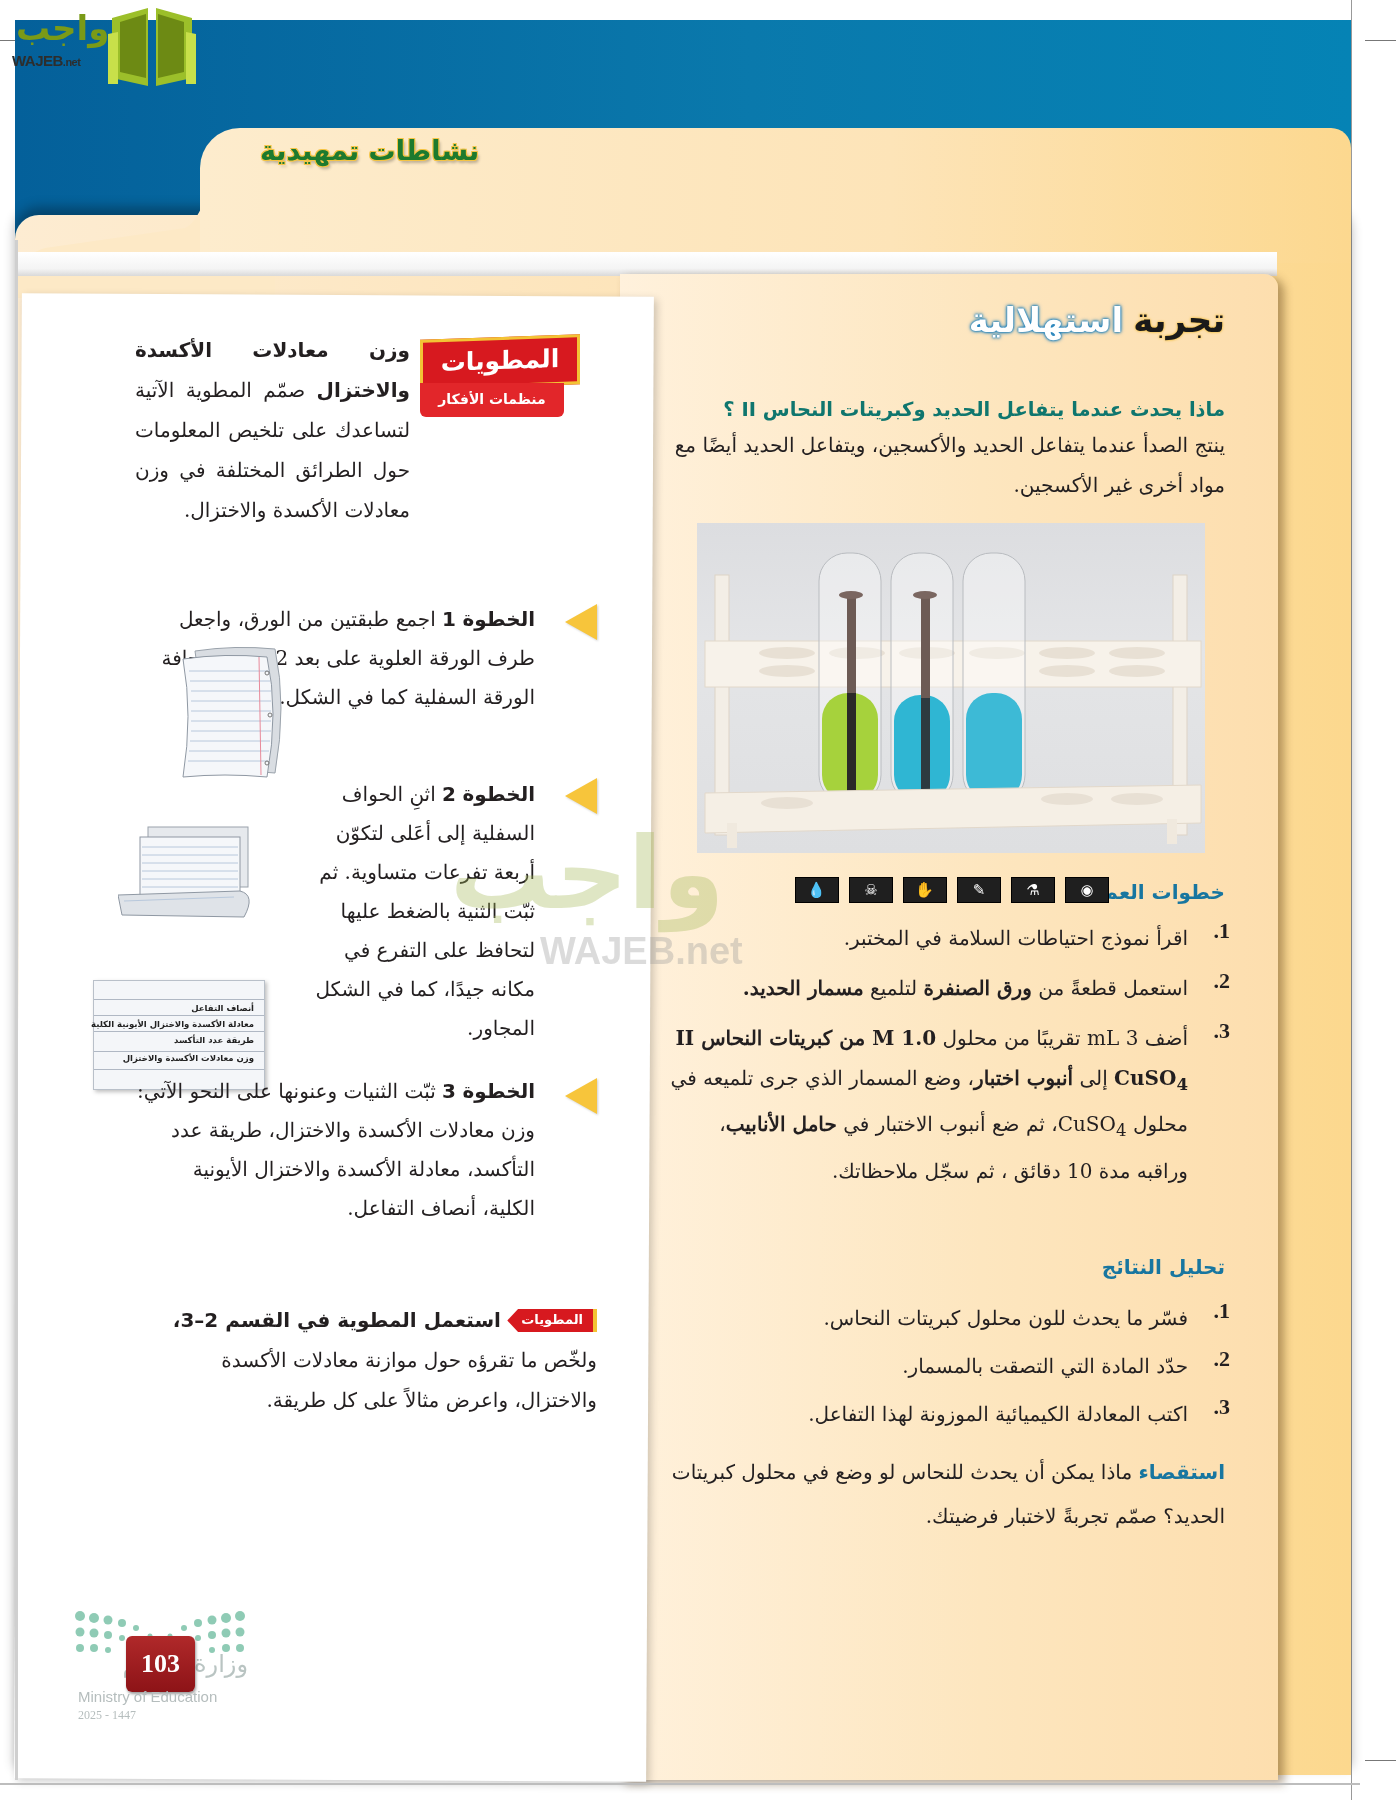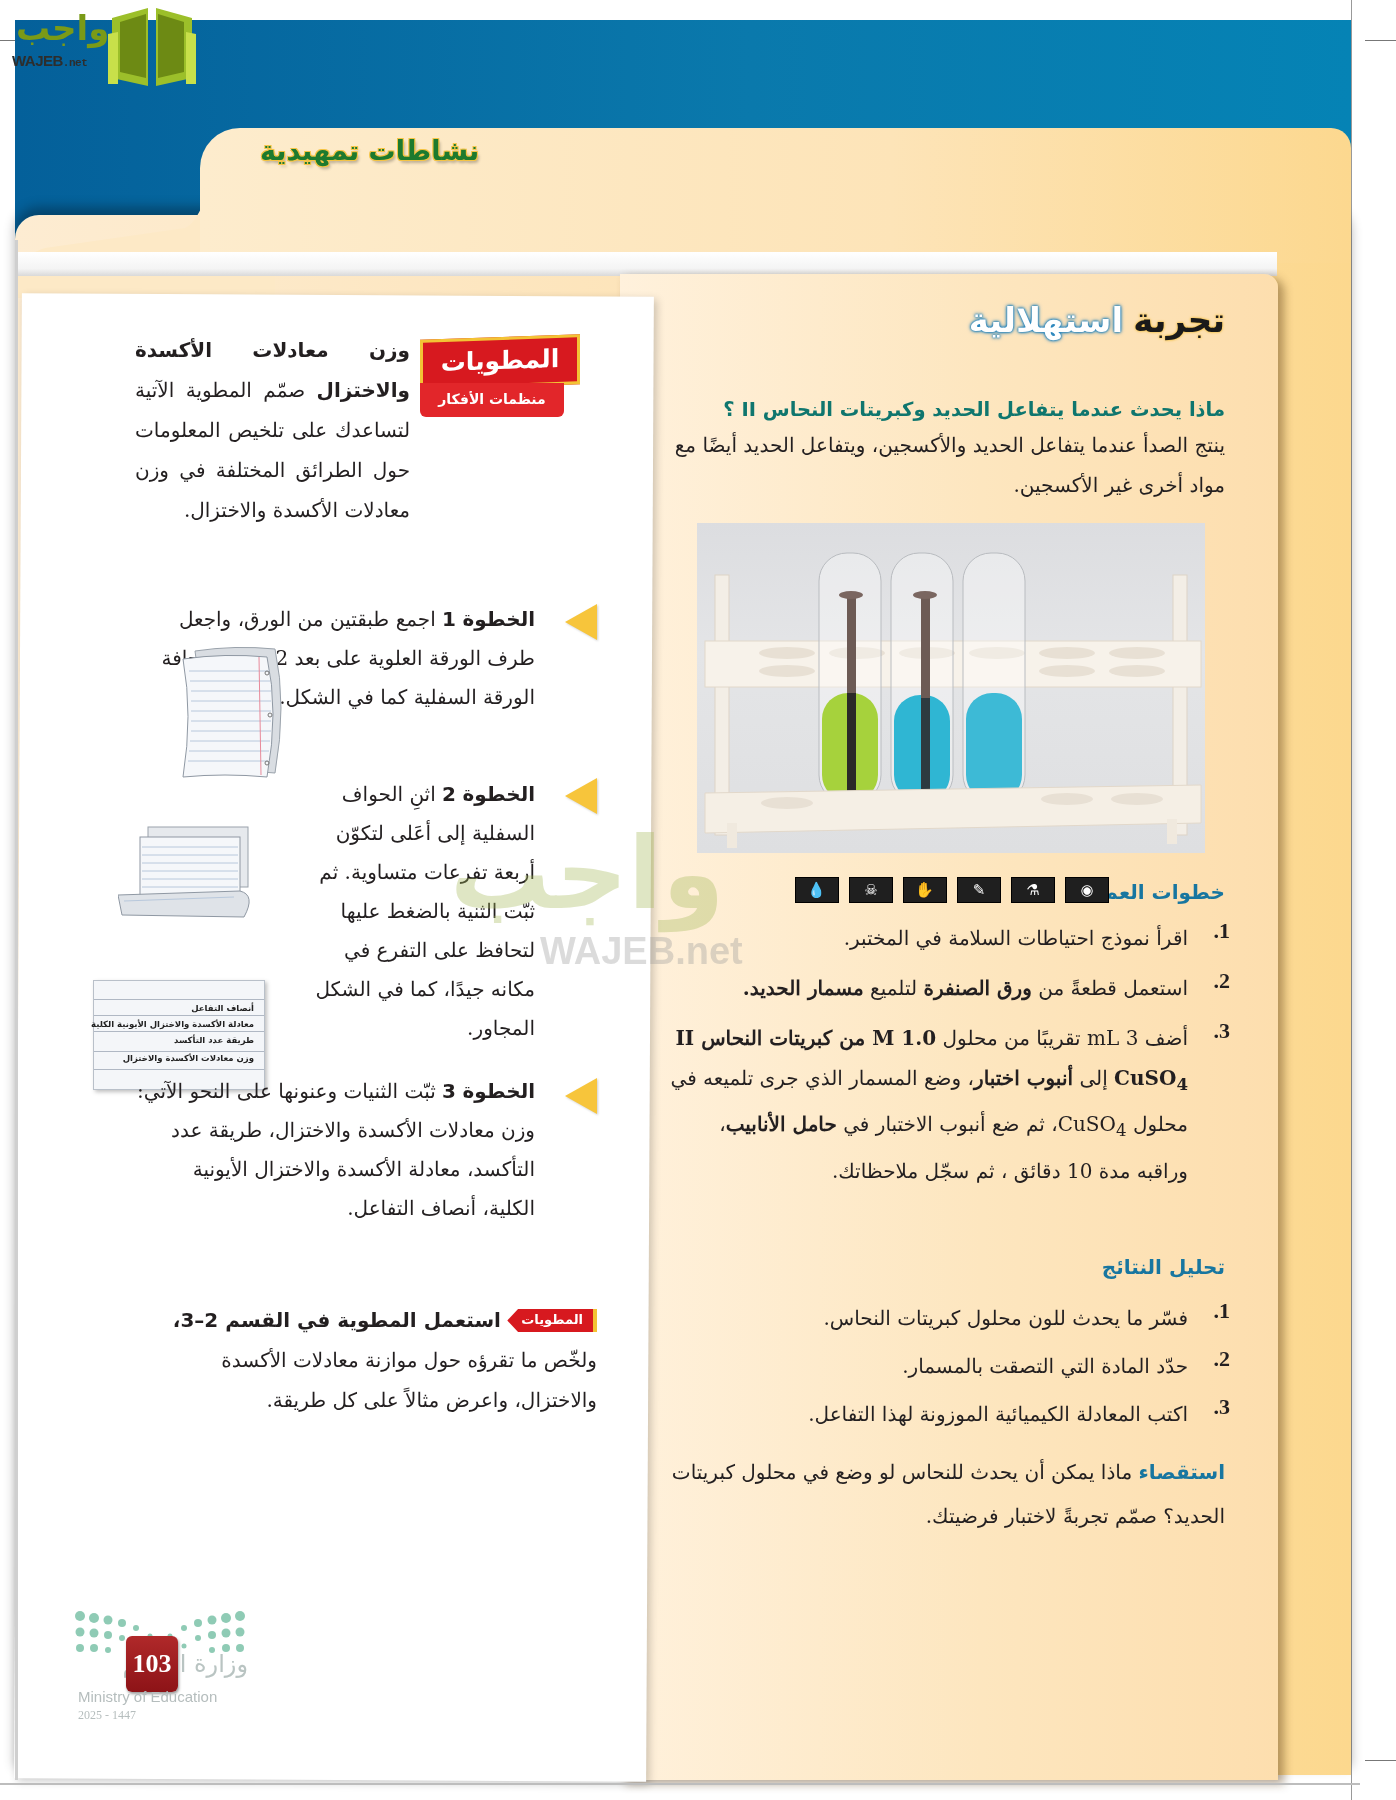--- a/index.html
+++ b/index.html
@@ -11,21 +11,21 @@
     }
     .crop-mark { position: absolute; background: #777; }
     
     .header-band {
       position: absolute; left: 15px; top: 20px; width: 1336px; height: 230px;
       background: linear-gradient(90deg, #04609a 0%, #0a79ac 55%, #0583b5 100%);
     }
     .logo { position: absolute; left: 8px; top: 4px; width: 180px; height: 86px; }
     .logo-ar { position: absolute; left: 8px; top: 4px; font-family: "DejaVu Sans", sans-serif; font-weight: bold; font-size: 34px; color: #7a9a17; direction: rtl; }
     .logo-en { position: absolute; left: 4px; top: 48px; font-family: "Liberation Sans", sans-serif; font-weight: bold; font-size: 15px; color: #2d2d2d; letter-spacing: -0.5px; }
-    .logo-en small { font-size: 11px; font-family: Liberation Mono, monospace; }
+    .logo-en small { font-size: 11px; }
     .logo-book { position: absolute; left: 100px; top: 0; }
     
     .title-tab {
       position: absolute; left: 200px; top: 128px; width: 1151px; height: 135px;
       background: linear-gradient(90deg, #fdeccd 0%, #fde4b8 60%, #fcd88f 100%);
       border-radius: 40px 20px 0 0;
     }
     .tab-curve {
       position: absolute; left: 15px; top: 128px; width: 260px; height: 170px;
     }
@@ -134,21 +134,21 @@
       display: inline-block; background: #d7191f; color: #fff; font-family: "DejaVu Sans", sans-serif;
       font-weight: bold; font-size: 13px; padding: 1px 10px 2px 14px; border-radius: 3px 0 0 3px;
       border-right: 4px solid #f3c335; line-height: 20px; vertical-align: 3px;
       clip-path: polygon(12% 0, 100% 0, 100% 100%, 12% 100%, 0 50%);
     }
     .use-foldables .bold-lead { font-family: "DejaVu Sans", sans-serif; font-weight: bold; }
 
     
     .ministry-logo { position: absolute; left: 70px; top: 1578px; width: 180px; height: 120px; }
     .page-number {
-      position: absolute; left: 126px; top: 1636px; width: 52px; height: 56px;
+      position: absolute; left: 126px; top: 1636px; width: 69px; height: 56px;
       background: linear-gradient(180deg, #b0292a 0%, #8d1317 100%); border-radius: 6px;
       color: #fff; font-family: "Liberation Serif", serif; font-weight: bold; font-size: 26px;
       text-align: center; line-height: 56px; box-shadow: 1px 2px 3px rgba(0,0,0,0.4);
     }
     .ministry-ar { position: absolute; left: 78px; top: 1650px; width: 170px; font-family: "DejaVu Sans", sans-serif; font-size: 24px; color: #b9c4c2; direction: rtl; }
     .ministry-en { position: absolute; left: 78px; top: 1688px; font-family: "Liberation Sans", sans-serif; font-size: 15px; color: #b5bdbd; }
     .ministry-year { position: absolute; left: 78px; top: 1708px; font-family: Liberation Serif, serif; font-size: 12px; color: #b5bdbd; }
 
     
     .watermark { position: absolute; left: 450px; top: 815px; opacity: 0.35; pointer-events: none; }

